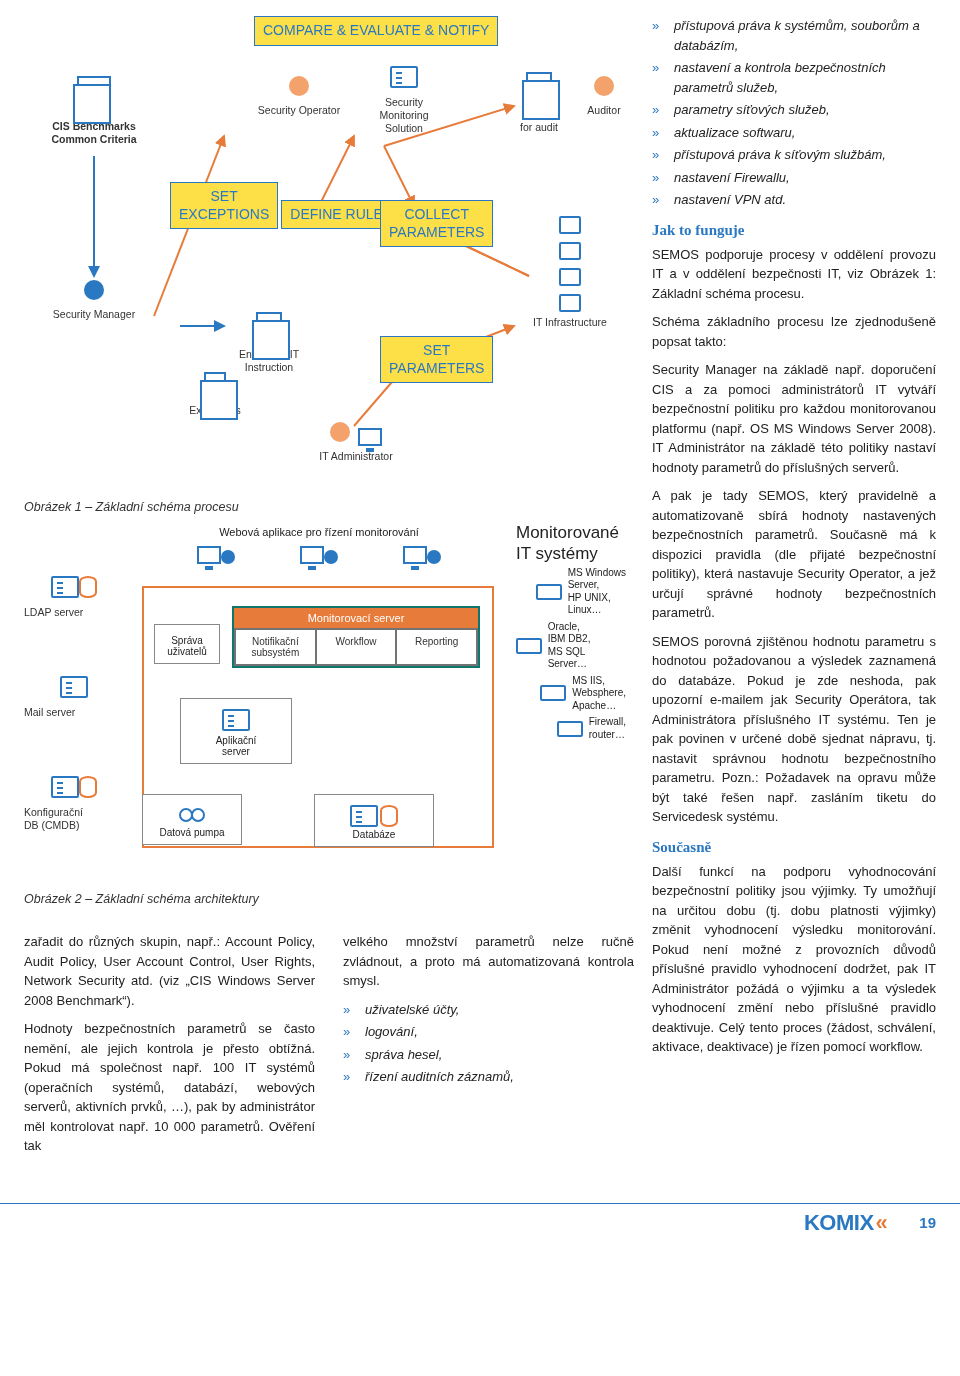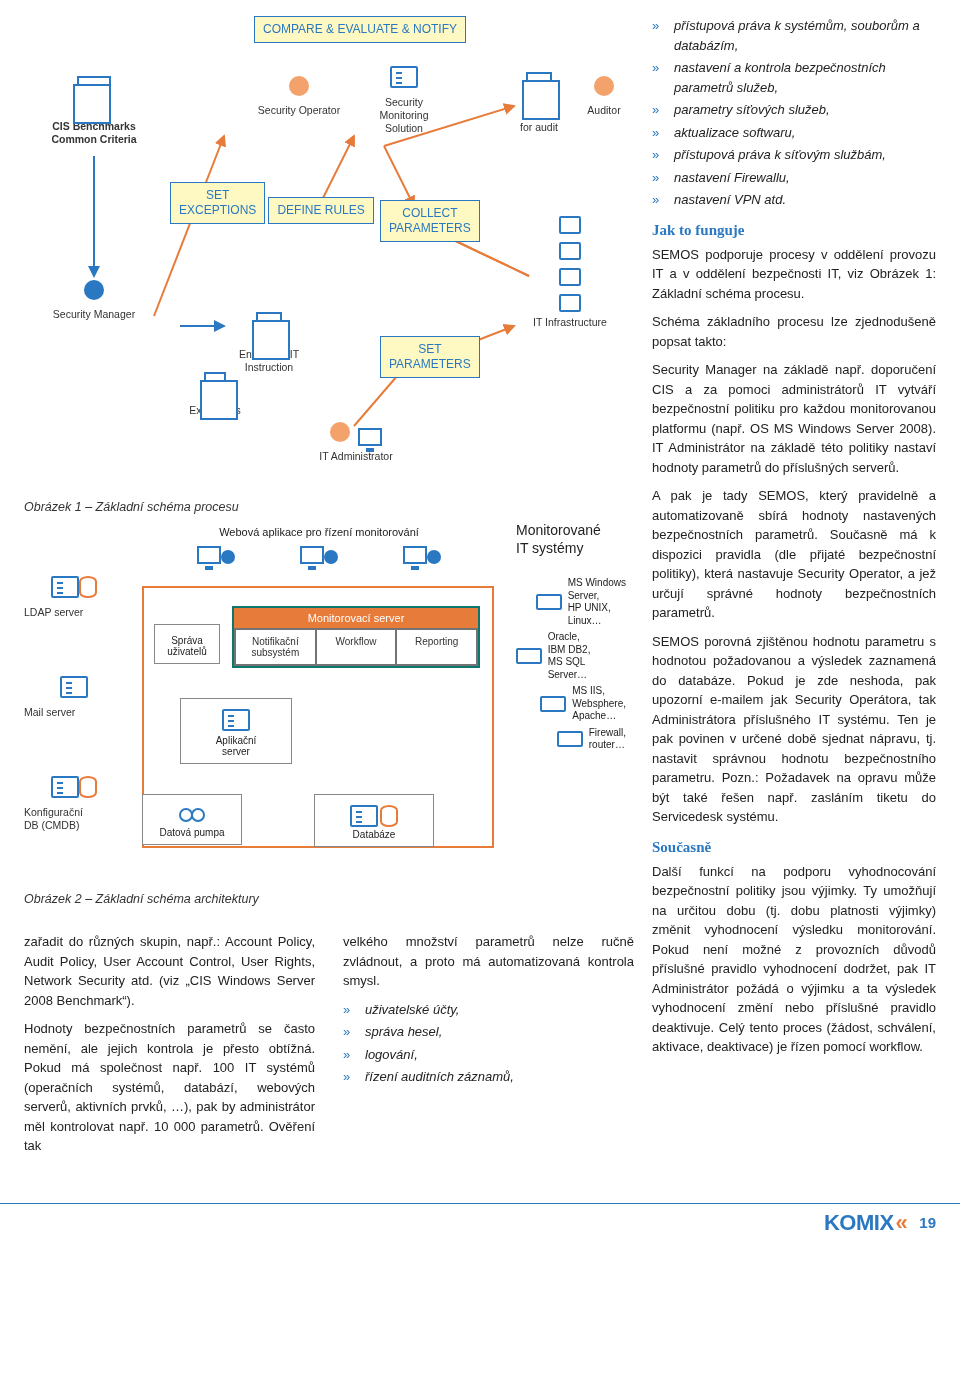--- a/index.html
+++ b/index.html
@@ -65,22 +65,22 @@
     width: 34px; height: 36px; display: inline-block; position: relative;
     background: #fff; border: 2px solid #2b78c2;
   }
   .icon-doc::after {
     content: ""; position: absolute; left: -6px; top: 6px; width: 34px; height: 36px; background: #fff; border: 2px solid #2b78c2;
   }
   .label {
     margin-top: 4px; font-size: 10.5px; color: #333;
   }
   .tag {
-    border: 1.5px solid #2b78c2; color: #2b78c2; font-size: 12px; padding: 5px 8px;
-    background: #fef9c3; display: inline-block; white-space: nowrap;
+    border: 1.5px solid #2b78c2; color: #2b78c2; font-size: 14px; padding: 5px 8px;
+    background: #fde047; display: inline-block; white-space: nowrap;
   }
   .caption { font-style: italic; font-size: 12.5px; color: #333; margin: 14px 0 6px 0; }
 
   
   .monblock {
     position: absolute;
     border: 2px solid #0f766e;
     background: #737373;
     color: #fff;
     font-size: 10px;
@@ -315,21 +315,21 @@
           </svg>
         <div>Datová pumpa</div>
       </div>
 
       <div class="smallbox" style="left:290px; top:778px; width:120px;">
         <span class="icon-srv"></span> <span class="icon-db"></span>
         <div>Databáze</div>
       </div>
 
       <div class="box" style="left:492px; top:506px; width:110px; text-align:left;">
-        <div style="font-size:14px; white-space:pre-line; margin-bottom:20px;">Monitorované
+        <div style="font-size:17px; white-space:pre-line; margin-bottom:2px;">Monitorované
 IT systémy</div>
         <div class="sysicons">
           <div class="sysrow">
               <span class="smallicon"></span>
               <span style="white-space:pre-line;">MS Windows
 Server,
 HP UNIX,
 Linux…</span>
             </div>
           <div class="sysrow">
@@ -359,22 +359,22 @@
 
     <div class="bottom-two">
       <div class="col">
         <p>zařadit do různých skupin, např.: Account Policy, Audit Policy, User Account Control, User Rights, Network Security atd. (viz „CIS Windows Server 2008 Benchmark“).</p>
         <p>Hodnoty bezpečnostních parametrů se často nemění, ale jejich kontrola je přesto obtížná. Pokud má společnost např. 100 IT systémů (operačních systémů, databází, webových serverů, aktivních prvků, …), pak by administrátor měl kontrolovat např. 10 000 parametrů. Ověření tak</p>
       </div>
       <div class="col">
         <p>velkého množství parametrů nelze ručně zvládnout, a proto má automatizovaná kontrola smysl.</p>
         <ul class="bullets plain">
           <li>uživatelské účty,</li>
+          <li>logování,</li>
           <li>správa hesel,</li>
-          <li>logování,</li>
           <li>řízení auditních záznamů,</li>
         </ul>
       </div>
     </div>
   </div>
 
   <div class="right">
     <ul class="bullets">
       <li>přístupová práva k systémům, souborům a databázím,</li>
       <li>nastavení a kontrola bezpečnostních parametrů služeb,</li>
@@ -392,20 +392,20 @@
     <p>A pak je tady SEMOS, který pravidelně a automatizovaně sbírá hodnoty nastavených bezpečnostních parametrů. Současně má k dispozici pravidla (dle přijaté bezpečnostní politiky), která nastavuje Security Operator, a jež určují správné hodnoty bezpečnostních parametrů.</p>
     <p>SEMOS porovná zjištěnou hodnotu parametru s hodnotou požadovanou a výsledek zaznamená do databáze. Pokud je zde neshoda, pak upozorní e-mailem jak Security Operátora, tak Administrátora příslušného IT systému. Ten je pak povinen v určené době sjednat nápravu, tj. nastavit správnou hodnotu bezpečnostního parametru. Pozn.: Požadavek na opravu může být také řešen např. zasláním tiketu do Servicedesk systému.</p>
 
     <h3>Současně</h3>
     <p>Další funkcí na podporu vyhodnocování bezpečnostní politiky jsou výjimky. Ty umožňují na určitou dobu (tj. dobu platnosti výjimky) změnit vyhodnocení výsledku monitorování. Pokud není možné z provozních důvodů příslušné pravidlo vyhodnocení dodržet, pak IT Administrátor požádá o výjimku a ta výsledek vyhodnocení změní nebo příslušné pravidlo deaktivuje. Celý tento proces (žádost, schválení, aktivace, deaktivace) je řízen pomocí workflow.</p>
   </div>
 </div>
 
 <div class="page-footer">
   <div></div>
-  <div style="display:flex; align-items:center; gap:12px;">
+  <div style="display:flex; align-items:center; gap:32px;">
     <span class="logo">
       <span>KOMIX</span>
         <span class="komix-angles">«</span>
     </span>
     <span class="pgnum">19</span>
   </div>
 </div>
 
 </body></html>

